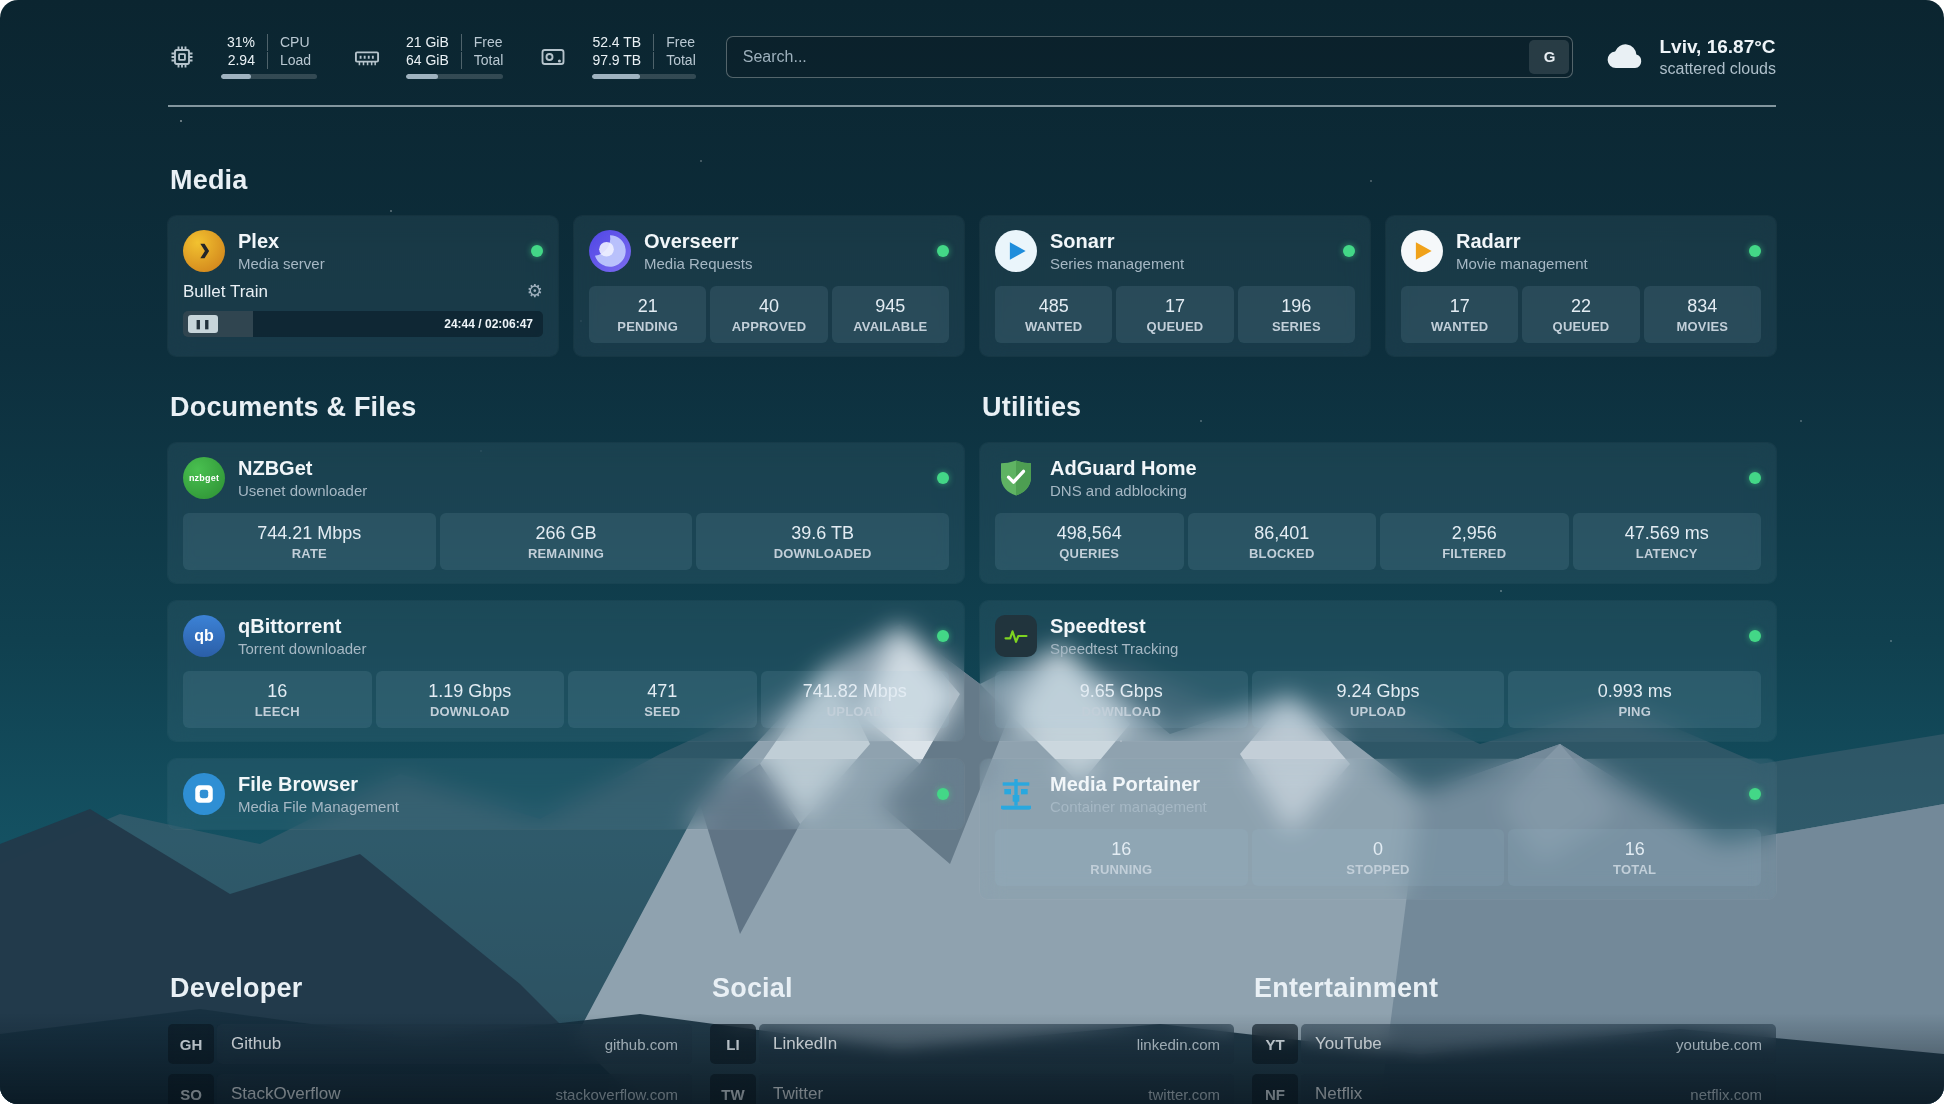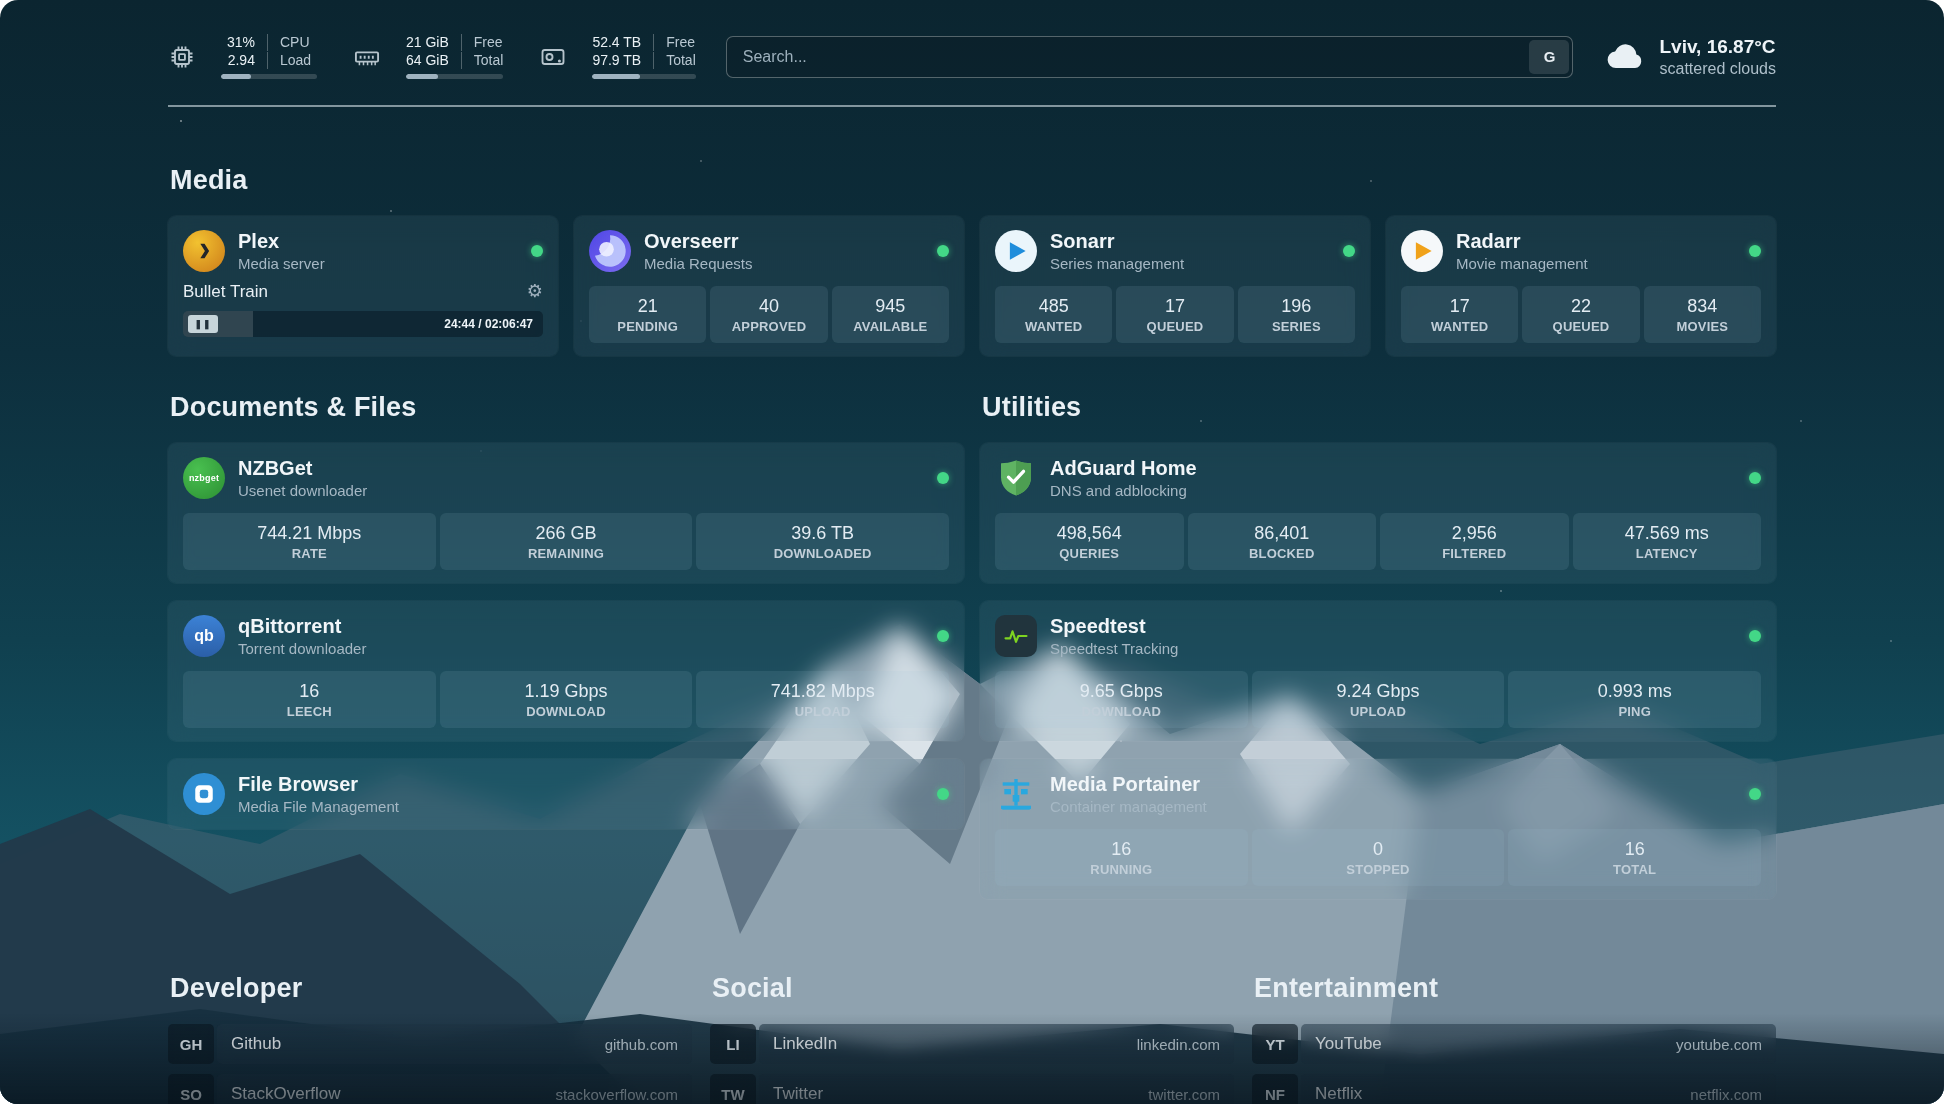--- a/index.html
+++ b/index.html
@@ -365,20 +365,24 @@
           <div class="stats">
             <div class="stat-box">
               <div class="stat-value">16</div>
               <div class="stat-label">LEECH</div>
             </div>
             <div class="stat-box">
               <div class="stat-value">1.19 Gbps</div>
               <div class="stat-label">DOWNLOAD</div>
             </div>
             <div class="stat-box">
+              <div class="stat-value">471</div>
+              <div class="stat-label">SEED</div>
+            </div>
+            <div class="stat-box">
               <div class="stat-value">741.82 Mbps</div>
               <div class="stat-label">UPLOAD</div>
             </div>
           </div>
         </div>
 
         <div class="card">
           <div class="card-head">
             <span class="svc-icon" style="background:#2f8fd4">
               <svg viewBox="0 0 24 24" width="42" height="42">

